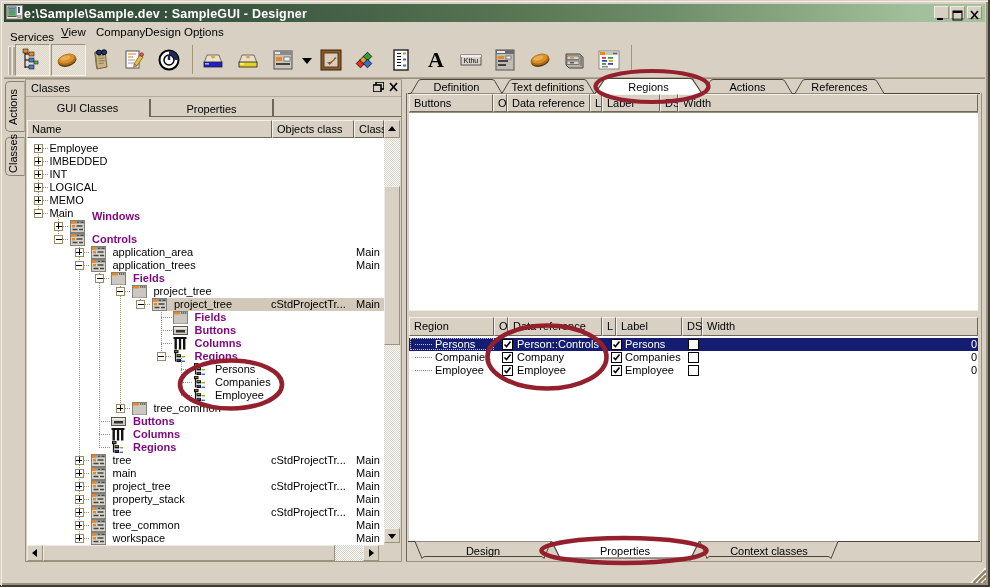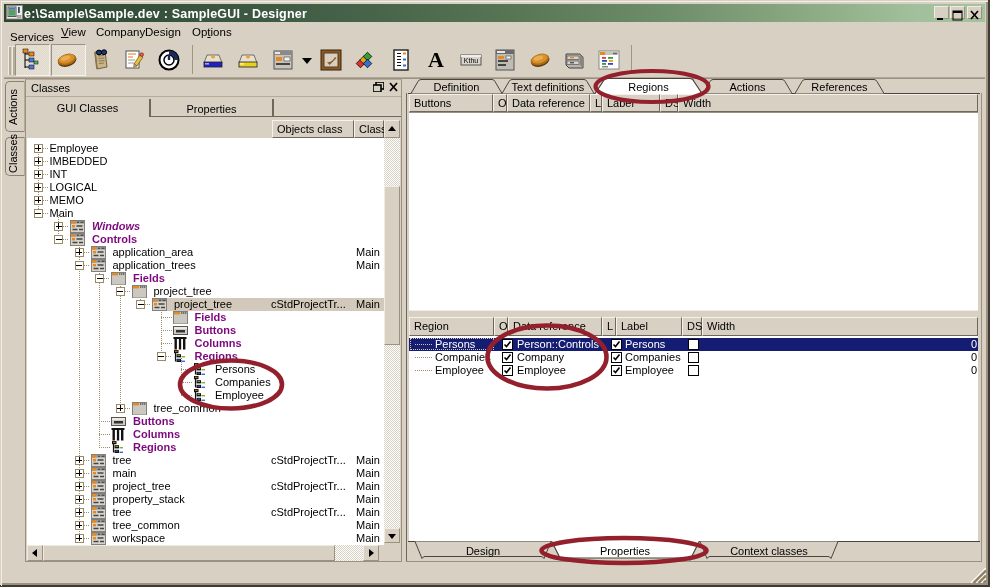--- a/index.html
+++ b/index.html
@@ -41,21 +41,21 @@
       <rect x="2" y="1" width="9" height="2" fill="#000"></rect>
     </svg></div>
 <div class="abs bevout" style="left:967px;top:6px;width:15px;height:13px;background:#d8d0c3;box-sizing:border-box;"><svg width="13" height="11">
       <path d="M3 1 L10 9 M10 1 L3 9" stroke="#000" stroke-width="1.6"></path>
     </svg></div>
 <div class="abs" style="left:4px;top:22px;width:981px;height:20px;"></div>
 <div class="abs t11" style="left:10px;top:31px;font-size:11.5px;">Services</div>
 <div class="abs t11" style="left:61px;top:26px;font-size:11.5px;"><span style="text-decoration:underline;">V</span>iew</div>
 <div class="abs t11" style="left:96px;top:26px;font-size:11.5px;">Company</div>
 <div class="abs t11" style="left:145px;top:26px;font-size:11.5px;">Design</div>
-<div class="abs t11" style="left:192px;top:26px;font-size:11.5px;">Op<span style="text-decoration:underline;">t</span>ions</div>
+<div class="abs t11" style="left:184px;top:26px;font-size:11.5px;">Op<span style="text-decoration:underline;">t</span>ions</div>
 <div class="abs" style="left:4px;top:42px;width:981px;height:36px;background:#d8d0c3;"></div>
 <div class="abs" style="left:4px;top:77px;width:981px;height:1px;background:#b0a796;"></div>
 <div class="abs" style="left:8px;top:46px;width:2px;height:28px;background:#b5ab99;border-top:1px solid #f0ebe2;border-left:1px solid #f0ebe2;"></div>
 <div class="abs" style="left:12px;top:46px;width:2px;height:28px;background:#b5ab99;border-top:1px solid #f0ebe2;border-left:1px solid #f0ebe2;"></div>
 <div class="abs" style="left:15px;top:44px;width:35px;height:32px;box-sizing:border-box;border-top:1px solid #9a9181;border-left:1px solid #9a9181;border-right:1px solid #f6f2ea;border-bottom:1px solid #f6f2ea;background-image:repeating-conic-gradient(#eae4d8 0% 25%, #ddd6ca 25% 50%);background-size:2px 2px;"></div>
 <div class="abs" style="left:51px;top:44px;width:35px;height:32px;box-sizing:border-box;border-top:1px solid #9a9181;border-left:1px solid #9a9181;border-right:1px solid #f6f2ea;border-bottom:1px solid #f6f2ea;background-image:repeating-conic-gradient(#eae4d8 0% 25%, #ddd6ca 25% 50%);background-size:2px 2px;"></div>
 <div class="abs" style="left:192px;top:45px;width:1px;height:29px;background:#a2957e;"></div>
 <div class="abs" style="left:631px;top:45px;width:1px;height:29px;background:#a2957e;"></div>
 <svg class="abs" style="left:20px;top:48px;" width="24" height="24" viewBox="0 0 24 24">
     <path d="M5 2 v18 M5 6 h5 M5 12 h5 M5 19 h5" stroke="#000" fill="none"></path>
@@ -198,20 +198,23 @@
 <svg class="abs" style="left:389px;top:82px;" width="9" height="10" viewBox="0 0 9 10">
 <path d="M1 1 L8 9 M8 1 L1 9" stroke="#000" stroke-width="1.7"></path>
 </svg>
 <div class="abs" style="left:26px;top:96px;width:375px;height:1px;background:#b5ab99;"></div>
 <div class="abs" style="left:149px;top:99px;width:2px;height:18px;background:#6e675c;"></div>
 <div class="abs" style="left:272px;top:99px;width:2px;height:18px;background:#6e675c;"></div>
 <div class="abs t11" style="left:26px;top:102px;width:123px;text-align:center;">GUI Classes</div>
 <div class="abs t11" style="left:151px;top:103px;width:121px;text-align:center;">Properties</div>
 <div class="abs" style="left:150px;top:116px;width:251px;height:1px;background:#6e675c;"></div>
 <div class="abs" style="left:27px;top:120px;width:373px;height:18px;">
+    <div class="hdrcell" style="left:0px;width:245px;">
+      <span>Name</span>
+    </div>
     <div class="hdrcell" style="left:245px;width:82px;">
       <span>Objects class</span>
     </div>
     <div class="hdrcell" style="left:327px;width:30px;">
       <span>Class</span>
     </div>
   </div>
 <div class="abs bevout" style="left:384px;top:120px;width:16px;height:18px;background:#d8d0c3;box-sizing:border-box;"><svg width="14" height="16">
       <path d="M7 5 L11 10 L3 10 Z" fill="#000"></path>
     </svg></div>
@@ -263,21 +266,21 @@
     <div class="abs" style="left:28.5px;top:87.5px;width:6px;height:1px;background:#000;"></div>
     <div class="abs" style="left:31.0px;top:85px;width:1px;height:6px;background:#000;"></div>
     <svg class="abs" style="left:43.0px;top:82px;" width="15" height="13" viewBox="0 0 15 13">
       <rect x="0.5" y="0.5" width="14" height="12" fill="#d6d3cc" stroke="#82807a"></rect>
 <rect x="1" y="1" width="13" height="2.6" fill="#9a9894"></rect>
 <rect x="1" y="1" width="4" height="2.6" fill="#e88820"></rect>
 <path d="M7 2.3 h2 M10.5 2.3 h3" stroke="#333" stroke-width="1.1"></path>
 <rect x="2" y="5" width="3" height="2.4" fill="#e88820"></rect>
 <path d="M6.5 6 h6 M2.5 9.5 h5 M9 9.5 h4" stroke="#444" stroke-width="1.6"></path>
     </svg>
-    <div class="abs t11" style="left:65.0px;top:82px;color:#7d087d;font-weight:bold;font-style:italic;">Windows</div>
+    <div class="abs t11" style="left:65.0px;top:72px;color:#7d087d;font-weight:bold;">Windows</div>
     <div class="abs" style="left:36.0px;top:101px;width:6.0px;height:1px;background-image:repeating-linear-gradient(90deg,#a08f6f 0 1px,transparent 1px 2px);"></div>
     <div class="abs" style="left:27.0px;top:97px;width:9px;height:9px;background:#fff;border:1px solid #9a8a68;box-sizing:border-box;"></div>
     <div class="abs" style="left:28.5px;top:100.5px;width:6px;height:1px;background:#000;"></div>
     <svg class="abs" style="left:43.0px;top:95px;" width="15" height="13" viewBox="0 0 15 13">
       <rect x="0.5" y="0.5" width="14" height="12" fill="#d6d3cc" stroke="#82807a"></rect>
 <rect x="1" y="1" width="13" height="2.6" fill="#9a9894"></rect>
 <rect x="1" y="1" width="4" height="2.6" fill="#e88820"></rect>
 <path d="M7 2.3 h2 M10.5 2.3 h3" stroke="#333" stroke-width="1.1"></path>
 <rect x="2" y="5" width="3" height="2.4" fill="#e88820"></rect>
 <path d="M6.5 6 h6 M2.5 9.5 h5 M9 9.5 h4" stroke="#444" stroke-width="1.6"></path>

